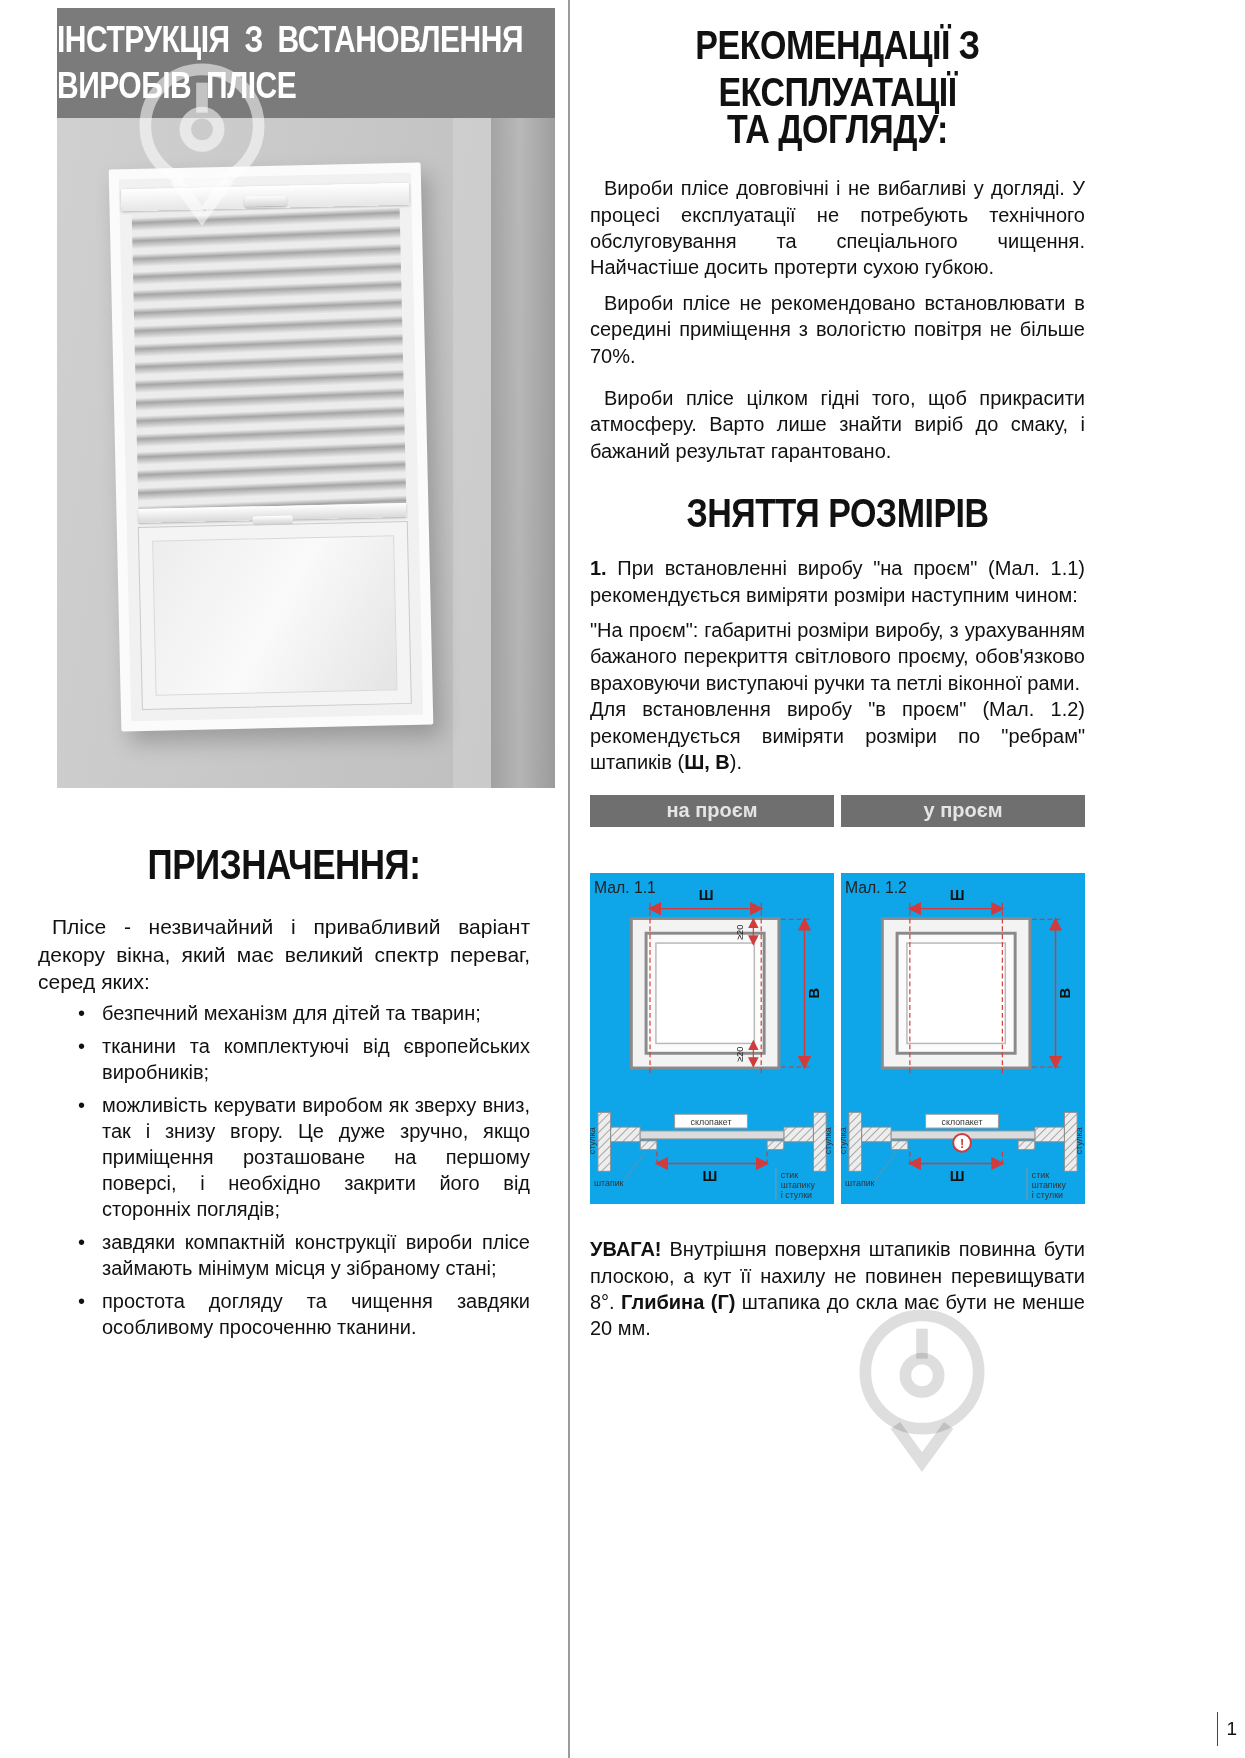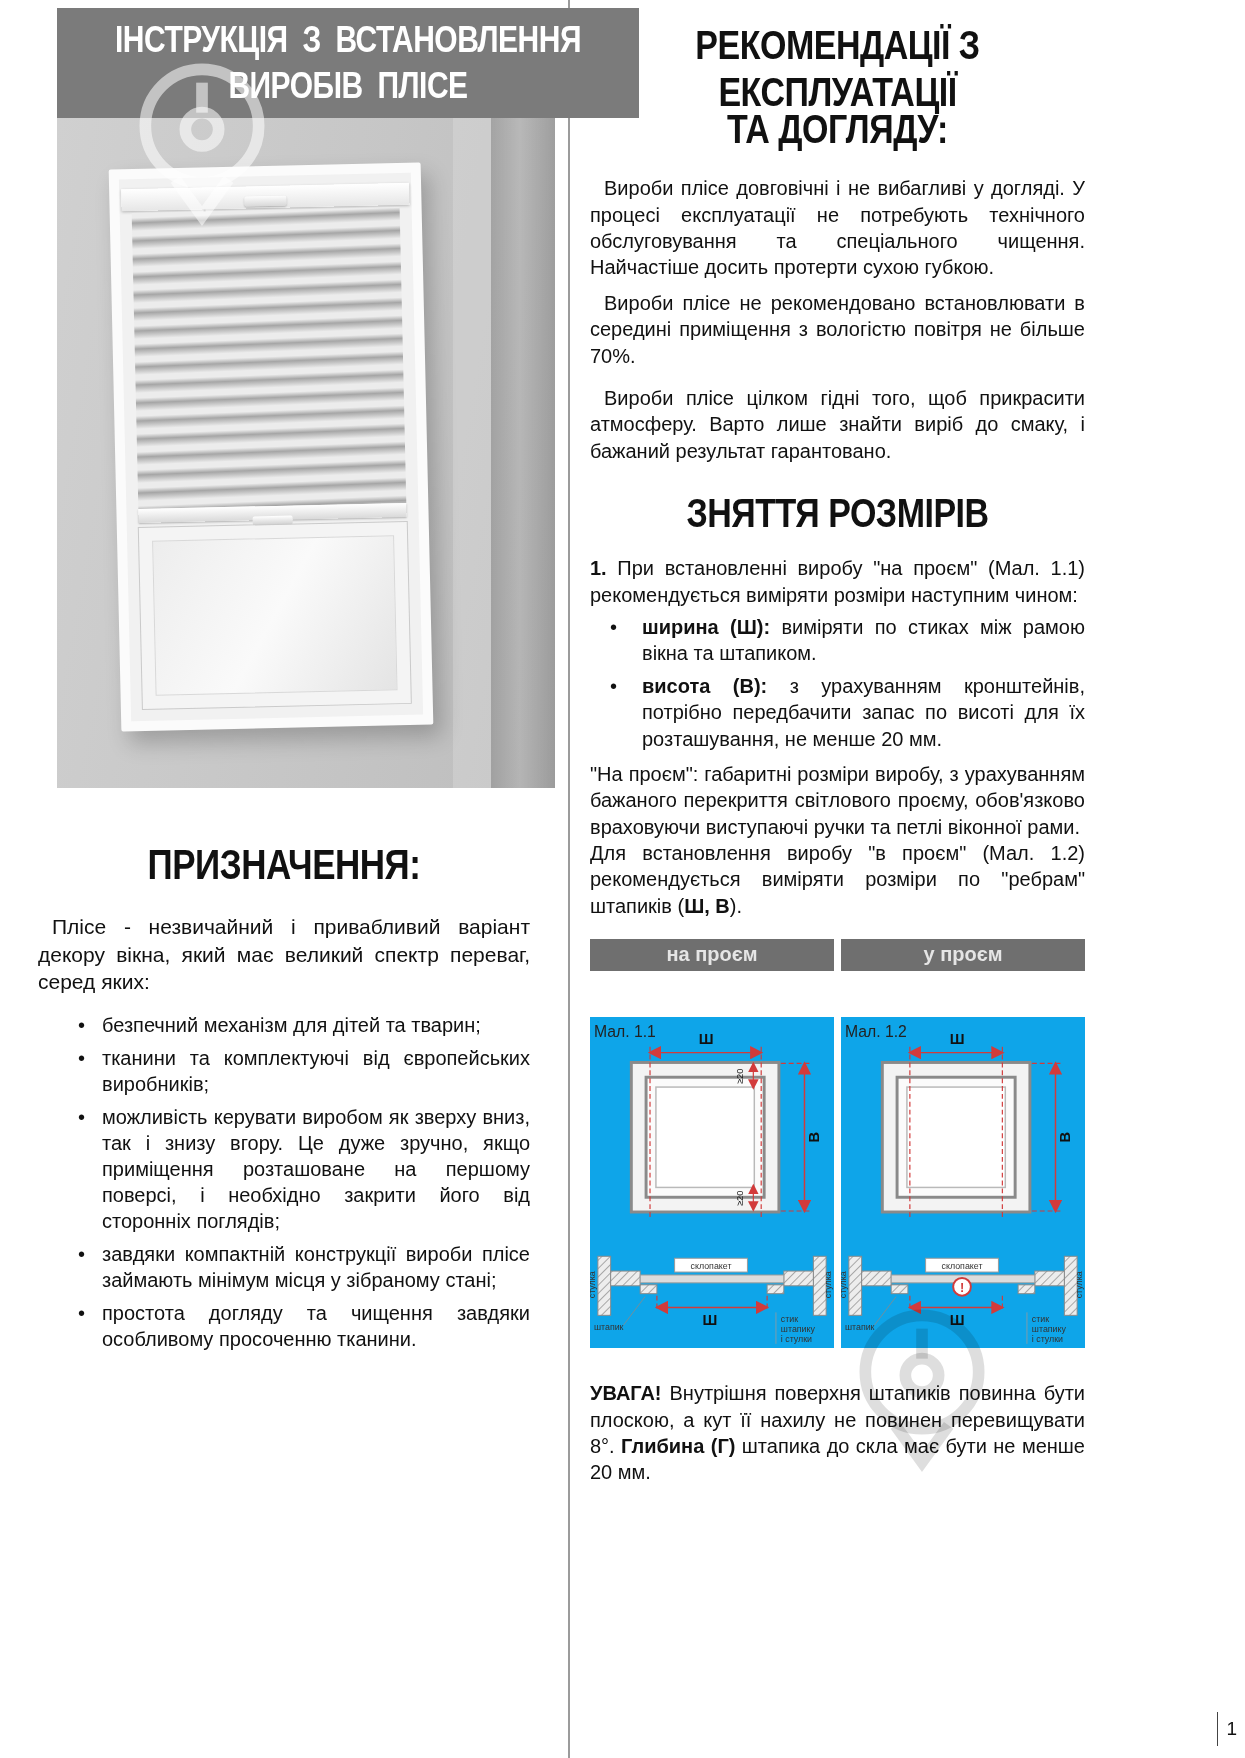--- a/index.html
+++ b/index.html
@@ -4,22 +4,22 @@
 <style>
   * { box-sizing: border-box; margin: 0; padding: 0; }
   html,body { background:#ffffff; }
   body { font-family: "Liberation Sans", sans-serif; color:#111; }
   .page { position:relative; width:1245px; height:1758px; background:#fff; overflow:hidden; margin:0 auto; }
 
   
   .h-cond { font-weight:700; letter-spacing:-0.5px; transform:scaleY(1.2); transform-origin:center center; display:block; }
 
   
-  .banner { position:absolute; left:57px; top:8px; width:582px; height:110px; background:#7b7b7b;
-            display:flex; flex-direction:column; align-items:center; justify-content:center; gap:12px;
+  .banner { position:absolute; left:57px; top:8px; width:498px; height:110px; background:#7b7b7b;
+            display:flex; flex-direction:column; align-items:flex-start; justify-content:center; gap:12px;
             color:#fff; text-align:center; z-index:2;}
   .banner .line { font-size:30px; word-spacing:7px; }
 
   .photo { position:absolute; left:57px; top:118px; width:498px; height:670px; overflow:hidden;
            background:linear-gradient(100deg,#d0d0d0 0%, #c6c6c6 55%, #bdbdbd 100%); z-index:1;}
   .alcove { position:absolute; right:0; top:0; width:64px; height:100%;
             background:linear-gradient(90deg, rgba(0,0,0,0.16), rgba(0,0,0,0.05) 45%, rgba(0,0,0,0.18)); }
   .reveal { position:absolute; right:64px; top:0; width:38px; height:100%; background:rgba(255,255,255,0.18); }
   .window { position:absolute; left:58px; top:48px; width:312px; height:562px; background:#fbfbfb;
             border-radius:2px; box-shadow:8px 12px 22px rgba(0,0,0,0.22); transform:rotate(-1.3deg); }
@@ -39,21 +39,21 @@
                 background:#f7f7f7; border:13px solid #f4f4f4; outline:1px solid #cacaca; }
   .glass { position:absolute; left:0; right:0; top:0; bottom:0;
            background:linear-gradient(120deg,#ededed,#fafafa 50%,#e4e4e4); border:1px solid #d8d8d8; }
 
   .watermark { position:absolute; pointer-events:none; z-index:3; }
   .wm-top { left:118px; top:46px; width:168px; height:200px; }
   .wm-bottom { left:838px; top:1292px; width:168px; height:200px; }
 
   .left-col { position:absolute; left:38px; top:845px; width:492px; z-index:2; }
   .purpose-h { font-size:35px; text-align:center; margin-bottom:28px; }
-  .left-intro { font-size:21px; line-height:1.32; text-align:justify; text-indent:14px; margin-bottom:16px; }
+  .left-intro { font-size:21px; line-height:1.32; text-align:justify; text-indent:14px; margin-bottom:4px; }
   ul.plain { list-style:none; }
   .left-col li { position:relative; padding-left:64px; margin-bottom:7px;
                  font-size:20px; line-height:1.3; text-align:justify; }
   .left-col li::before { content:"•"; position:absolute; left:40px; top:0; }
 
   
   .divider { position:absolute; left:568px; top:0; width:2px; height:1758px; background:#9b9b9b; }
   .footer { position:absolute; right:8px; bottom:12px; display:flex; align-items:center; gap:8px; font-size:19px; }
   .footer-line { width:1px; height:34px; background:#444; }
 
@@ -150,24 +150,20 @@
     </div>
 
     <p class="mt-lg indent">Вироби плісе довговічні і не вибагливі у догляді. У процесі експлуатації не потребують технічного обслуговування та спеціального чищення. Найчастіше досить протерти сухою губкою.</p>
     <p class="mt-sm indent">Вироби плісе не рекомендовано встановлювати в середині приміщення з вологістю повітря не більше 70%.</p>
     <p class="mt-md indent">Вироби плісе цілком гідні того, щоб прикрасити атмосферу. Варто лише знайти виріб до смаку, і бажаний результат гарантовано.</p>
 
     <div class="sizing-h h-cond">ЗНЯТТЯ РОЗМІРІВ</div>
 
     <p><span class="b">1.</span><span> При встановленні виробу "на проєм" (Мал. 1.1) рекомендується виміряти розміри наступним чином:</span></p>
 
-    <ul class="r-bullets">
-      <li><span class="b">ширина (Ш):</span><span> виміряти по стиках між рамою вікна та штапиком.</span></li>
-      <li><span class="b">висота (В):</span><span> з урахуванням кронштейнів, потрібно передбачити запас по висоті для їх розташування, не менше 20 мм.</span></li>
-    </ul>
 
     <p class="mt-sm">"На проєм": габаритні розміри виробу, з урахуванням бажаного перекриття світлового проєму, обов'язково враховуючи виступаючі ручки та петлі віконної рами.</p>
     <p><span>Для встановлення виробу "в проєм" (Мал. 1.2) рекомендується виміряти розміри по "ребрам" штапиків (</span><span class="b">Ш, В</span><span>).</span></p>
 
     <div class="figures">
 
       <div class="figure">
         <div class="figure-tab">на проєм</div>
         <div class="figure-body">
           <svg class="fig-svg" viewBox="0 0 248 336">

